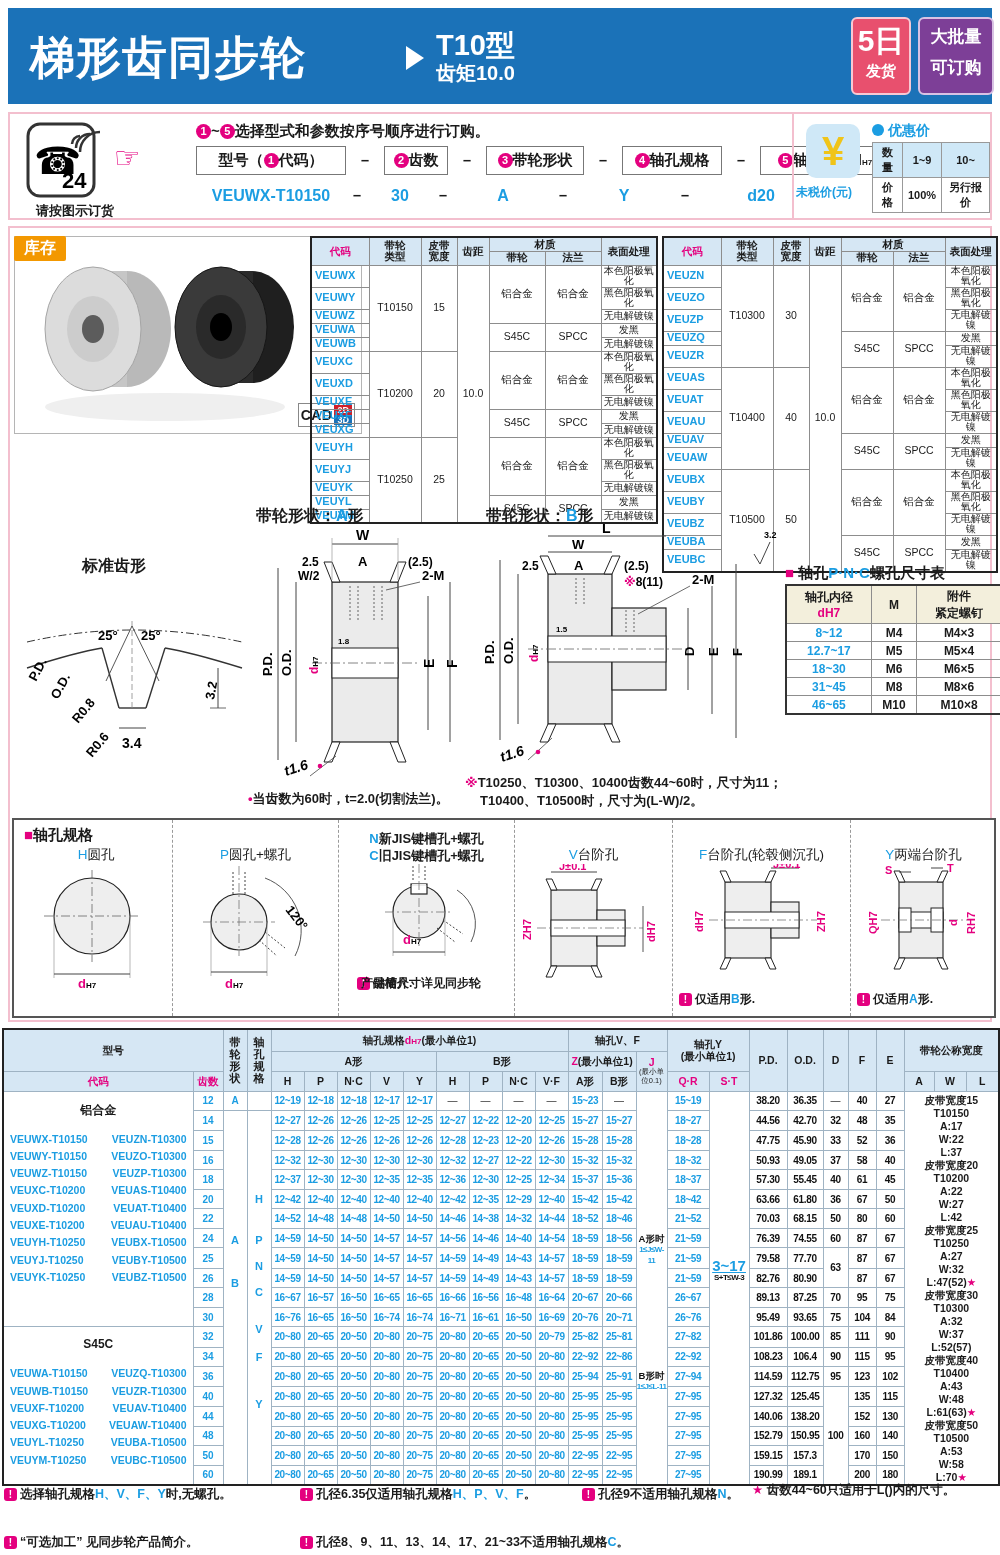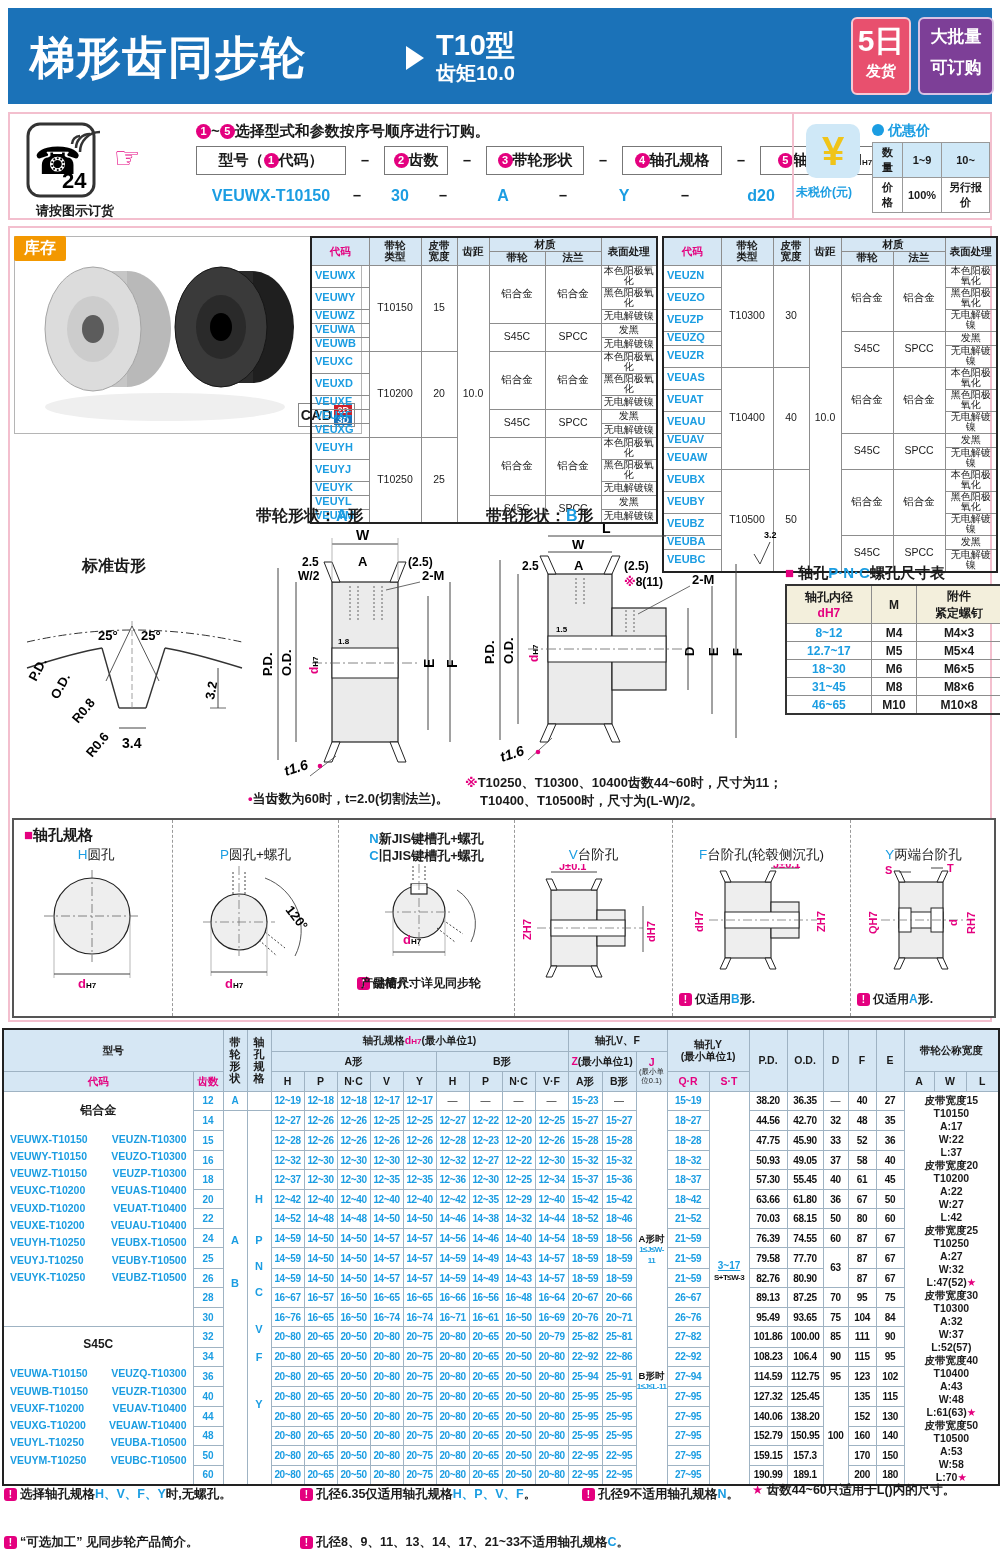--- a/index.html
+++ b/index.html
@@ -106,21 +106,21 @@
   .model-cell { vertical-align:top; }
   .model-label { text-align:center; font-weight:bold; font-size:12px; margin-top:10px; }
   .mlist { margin-top:12px; }
   .mrow { display:flex; justify-content:space-between; padding:0 6px; color:#1b9de2; font-weight:bold; font-size:10.5px; line-height:17.3px; white-space:nowrap; }
   .s45c .mlist { margin-top:14px; }
   .letterA { position:absolute; left:0; width:100%; text-align:center; color:#1b9de2; font-weight:bold; font-size:11px; }
   .jnote { position:absolute; left:0; width:100%; text-align:center; line-height:11px; }
   .jnote .l1 { font-size:9.5px; font-weight:bold; color:#111; }
   .jnote .l2 { font-size:8px; font-weight:bold; color:#1b9de2; letter-spacing:-0.5px; }
   .stnote { position:absolute; left:0; width:100%; text-align:center; line-height:12px; }
-  .stnote .l1 { font-size:10px; font-weight:bold; color:#1b9de2;text-decoration:underline; }
+  .stnote .l1 { font-size:15px; font-weight:bold; color:#1b9de2;text-decoration:underline; }
   .stnote .l2 { font-size:8px; font-weight:bold; color:#111; letter-spacing:-0.5px; }
   .width-cell { vertical-align:top; }
   .wline { font-size:10.5px; font-weight:bold; line-height:13px; white-space:nowrap; }
   .star { color:#e4007f; }
 
   
   .fnote { position:absolute; font-size:12.5px; font-weight:bold; white-space:nowrap; }
 </style>
 </head>
 <body>

